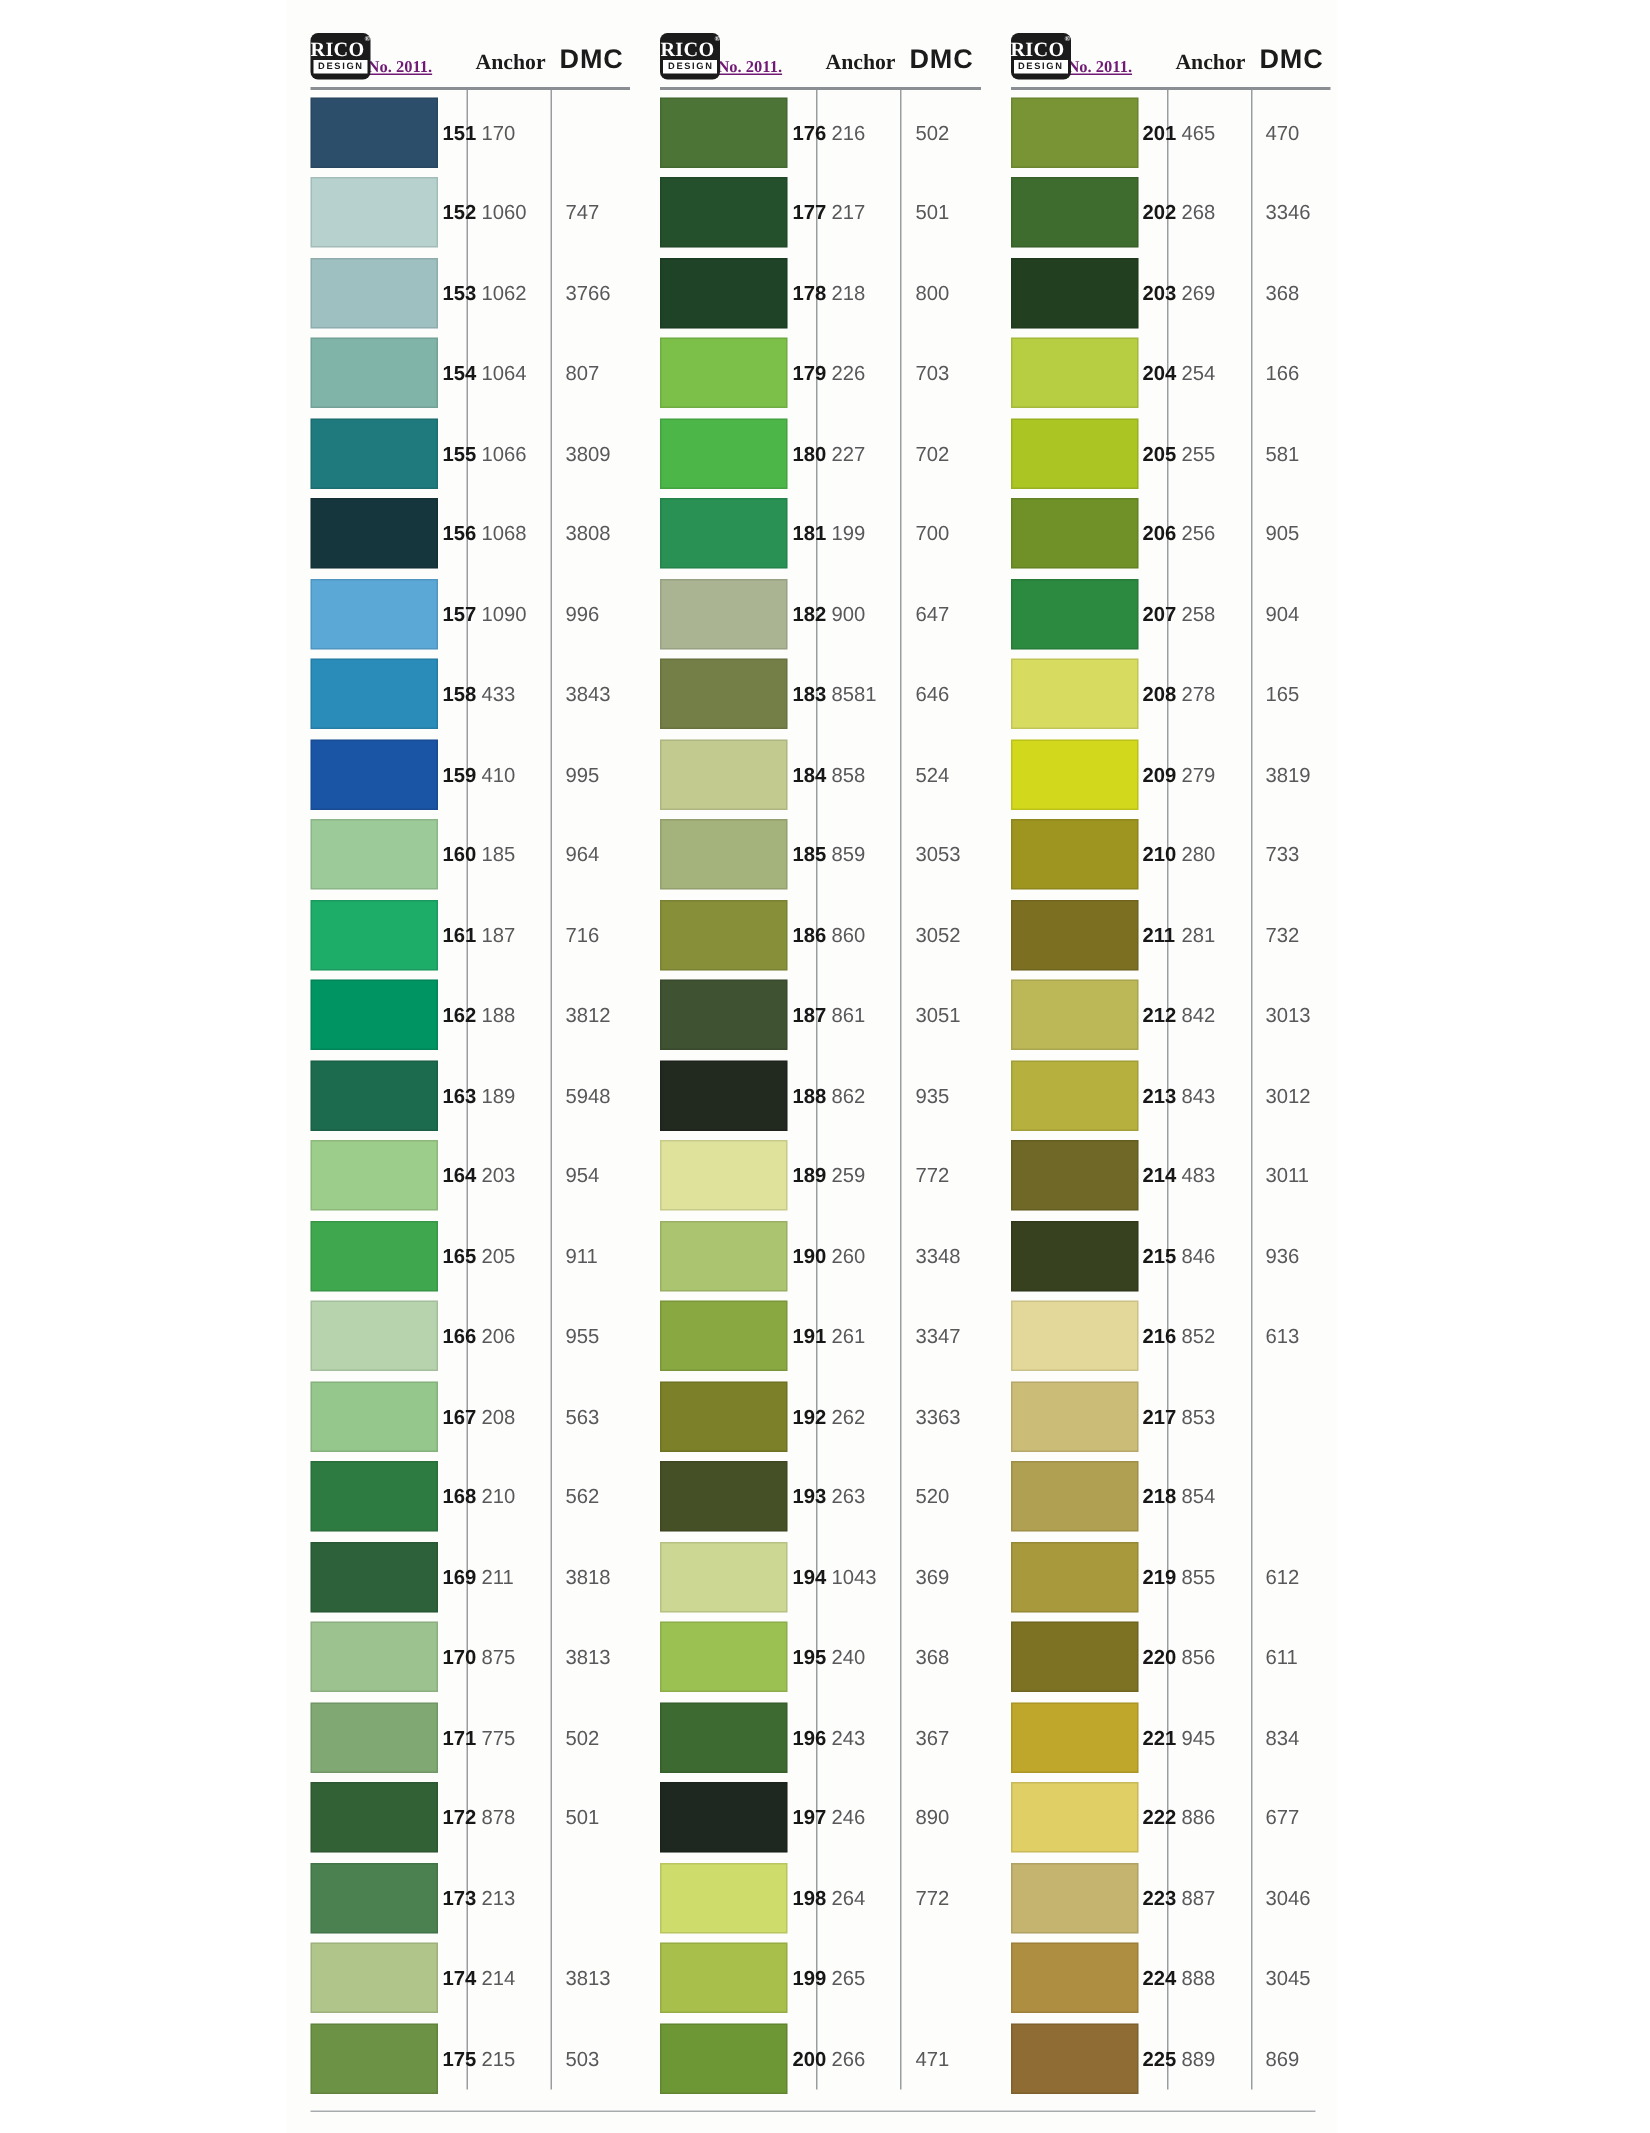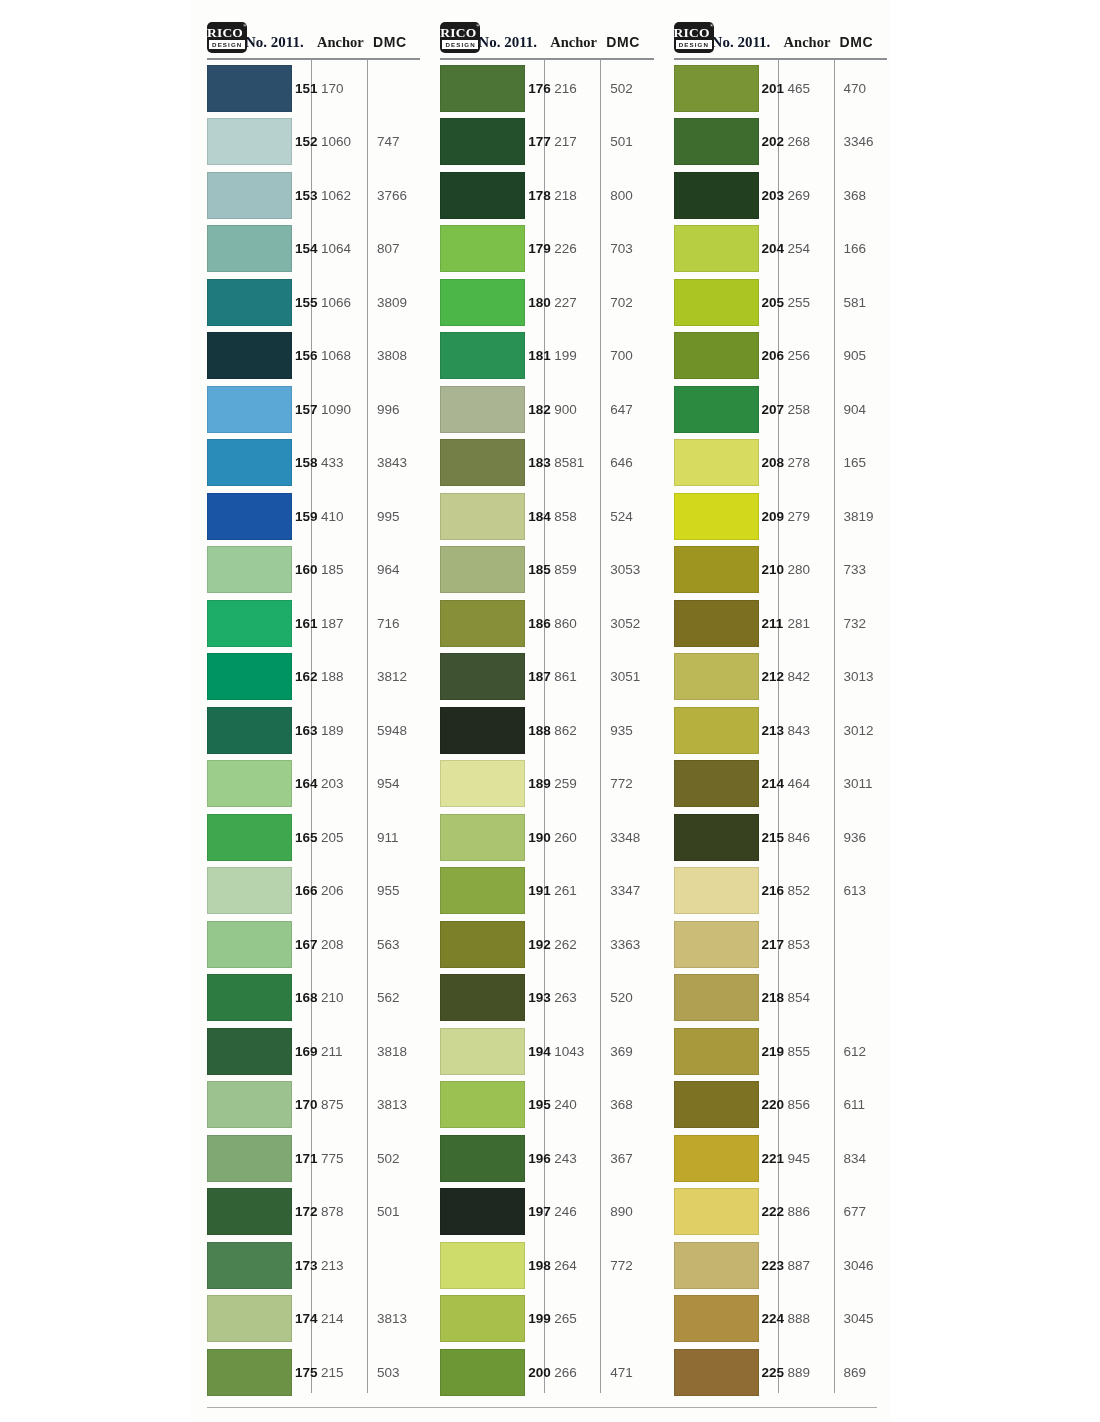--- a/index.html
+++ b/index.html
@@ -97,40 +97,41 @@
     font-weight: bold;
     letter-spacing: 1.1px;
     padding: 0.5px 2.5px 0.5px 3px;
     line-height: 1.25;
   }
 
   .head-no {
     width: 66px;
     font-family: "Liberation Serif", serif;
     font-weight: bold;
-    font-size: 15px;
-    color: #0f172a;
+    font-size: 11px;
+    color: #701a75;
     padding-bottom: 5px;
     white-space: nowrap;
+    text-decoration: underline;
   }
   .head-anchor {
     width: 56px;
     font-family: "Liberation Serif", serif;
     font-weight: bold;
     font-size: 14.5px;
     color: #1b1b1b;
     padding-bottom: 5px;
     padding-left: 6px;
     box-sizing: border-box;
   }
   .head-dmc {
     flex: 1;
     font-family: "Liberation Sans", sans-serif;
     font-weight: bold;
-    font-size: 14px;
+    font-size: 18px;
     letter-spacing: 0.6px;
     color: #1b1b1b;
     padding-bottom: 6px;
     padding-left: 6px;
     box-sizing: border-box;
   }
 
   .head-rule {
     height: 1.5px;
     background: #8b8f93;
@@ -771,21 +772,21 @@
       </div>
       <div class="cell-no">213</div>
       <div class="cell-anchor">843</div>
       <div class="cell-dmc">3012</div>
     </div>
             <div class="row">
       <div class="swatch-cell">
         <div class="swatch" style="background: rgb(111, 104, 38);"></div>
       </div>
       <div class="cell-no">214</div>
-      <div class="cell-anchor">464</div>
+      <div class="cell-anchor">483</div>
       <div class="cell-dmc">3011</div>
     </div>
             <div class="row">
       <div class="swatch-cell">
         <div class="swatch" style="background: rgb(55, 64, 31);"></div>
       </div>
       <div class="cell-no">215</div>
       <div class="cell-anchor">846</div>
       <div class="cell-dmc">936</div>
     </div>

